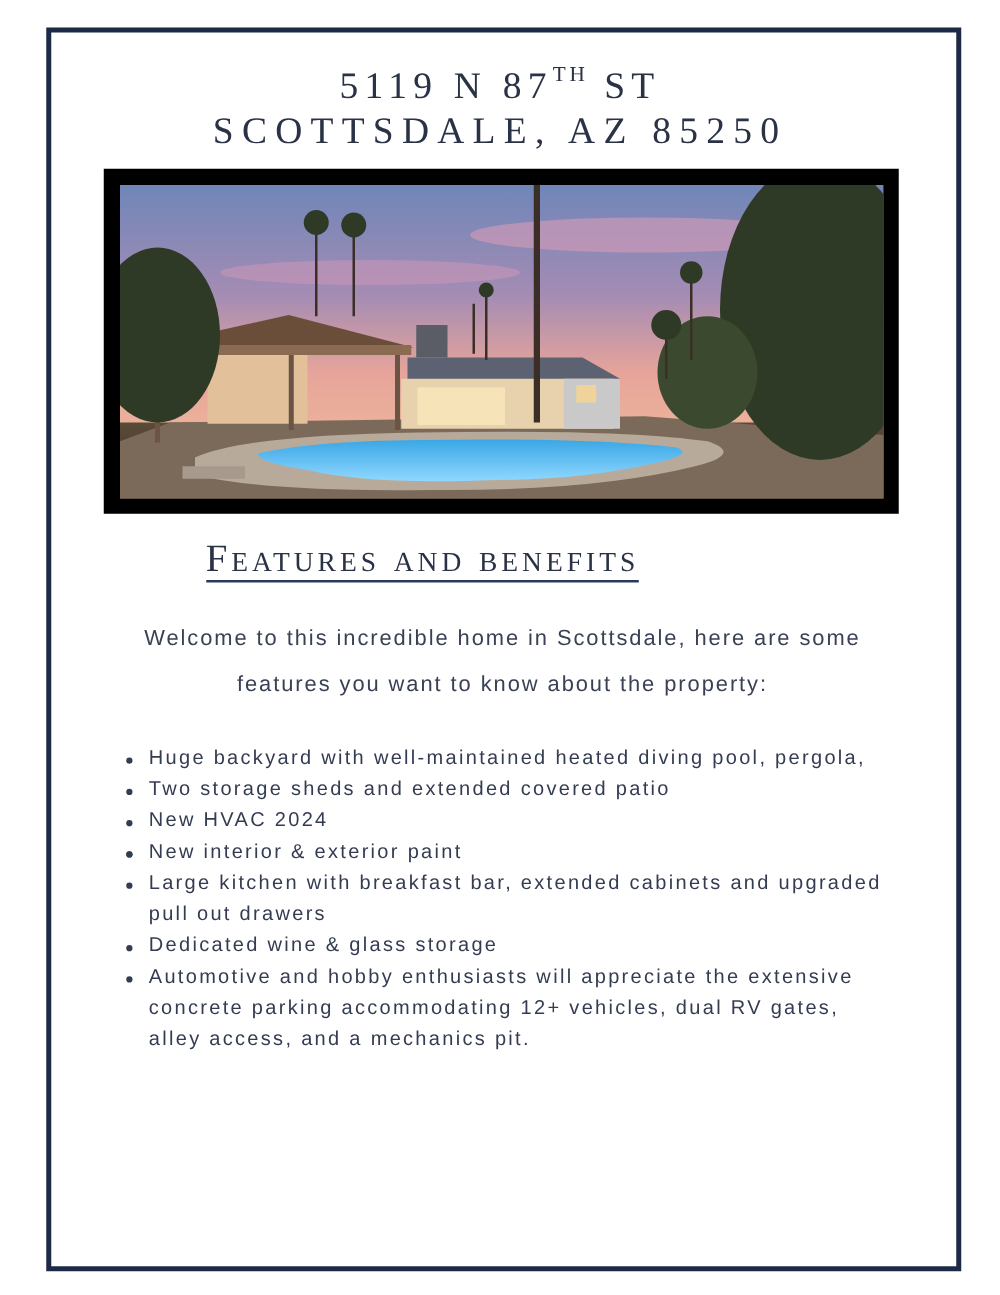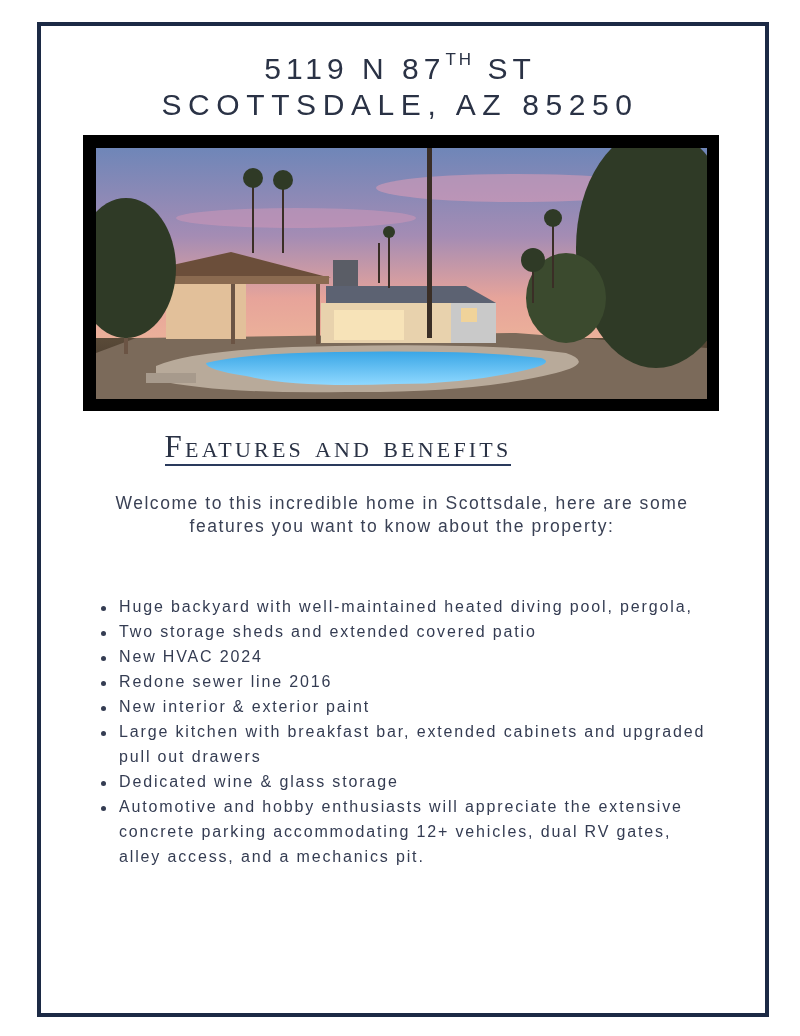--- a/index.html
+++ b/index.html
@@ -1,27 +1,27 @@
 <!DOCTYPE html>
 <html><head>
 <meta charset="utf-8">
 <style>
   html, body { margin:0; padding:0; background:#ffffff; }
   body { width:800px; height:1036px; position:relative; overflow:hidden; font-family:"Liberation Sans", sans-serif; color:#2b3347; }
   .page-border { position:absolute; left:37px; top:22px; width:724px; height:987px; border:4px solid #1c2a45; }
-  .address { position:absolute; left:0; width:800px; text-align:center; font-family:Liberation Sans, sans-serif; color:#2a3245; }
+  .address { position:absolute; left:0; width:800px; text-align:center; font-family:Liberation Serif, serif; color:#2a3245; }
   .addr1 { top:52px; font-size:30px; letter-spacing:5px; }
   .addr1 sup { font-size:17px; letter-spacing:3px; vertical-align:top; position:relative; top:-2px; }
   .addr2 { top:88px; font-size:30px; letter-spacing:6.6px; }
   .photo-frame { position:absolute; left:83px; top:135px; width:636px; height:276px; background:#000; }
   .photo { position:absolute; left:13px; top:13px; width:611px; height:251px; overflow:hidden; }
   .photo svg { display:block; }
   .heading { position:absolute; top:430px; left:0; width:676px; text-align:center; }
   .heading span { font-family:"Liberation Serif", serif; font-variant:small-caps; font-size:31px; letter-spacing:3.2px; color:#2a3245; border-bottom:2px solid #2a3a5c; padding-bottom:0px; line-height:34px; display:inline-block; }
-  .intro { position:absolute; top:492px; left:95px; width:614px; text-align:center; font-size:17.5px; letter-spacing:1.55px; line-height:23px; color:#3a4155; }
+  .intro { position:absolute; top:492px; left:95px; width:614px; text-align:center; font-size:17.5px; letter-spacing:1.55px; line-height:37px; color:#3a4155; }
   .features { position:absolute; top:594px; left:99px; width:620px; margin:0; padding:0; list-style:none; font-size:16px; letter-spacing:1.85px; line-height:25px; color:#343c52; }
   .features li { position:relative; padding-left:20px; }
   .features li .bullet { position:absolute; left:2px; top:12px; width:5px; height:5px; border-radius:50%; background:#343c52; }
 </style>
 </head>
 <body>
 
 <div class="page-border"></div>
 
 <div class="address addr1"><span>5119 N 87</span><sup>TH</sup><span> ST</span></div>
@@ -95,18 +95,18 @@
 </div>
 
 <div class="heading"><span>Features and benefits</span></div>
 
 <div class="intro">Welcome to this incredible home in Scottsdale, here are some features you want to know about the property:</div>
 
 <ul class="features">
   <li><span class="bullet"></span><span>Huge backyard with well-maintained heated diving pool, pergola,</span></li>
   <li><span class="bullet"></span><span>Two storage sheds and extended covered patio</span></li>
   <li><span class="bullet"></span><span>New HVAC 2024</span></li>
-  <li><span class="bullet"></span><span>Redone sewer line 2016</span></li>
+  <li><span class="bullet"></span></li>
   <li><span class="bullet"></span><span>New interior &amp; exterior paint</span></li>
   <li><span class="bullet"></span><span>Large kitchen with breakfast bar, extended cabinets and upgraded pull out drawers</span></li>
   <li><span class="bullet"></span><span>Dedicated wine &amp; glass storage</span></li>
   <li><span class="bullet"></span><span>Automotive and hobby enthusiasts will appreciate the extensive concrete parking accommodating 12+ vehicles, dual RV gates, alley access, and a mechanics pit.</span></li>
 </ul>
 
 </body></html>

